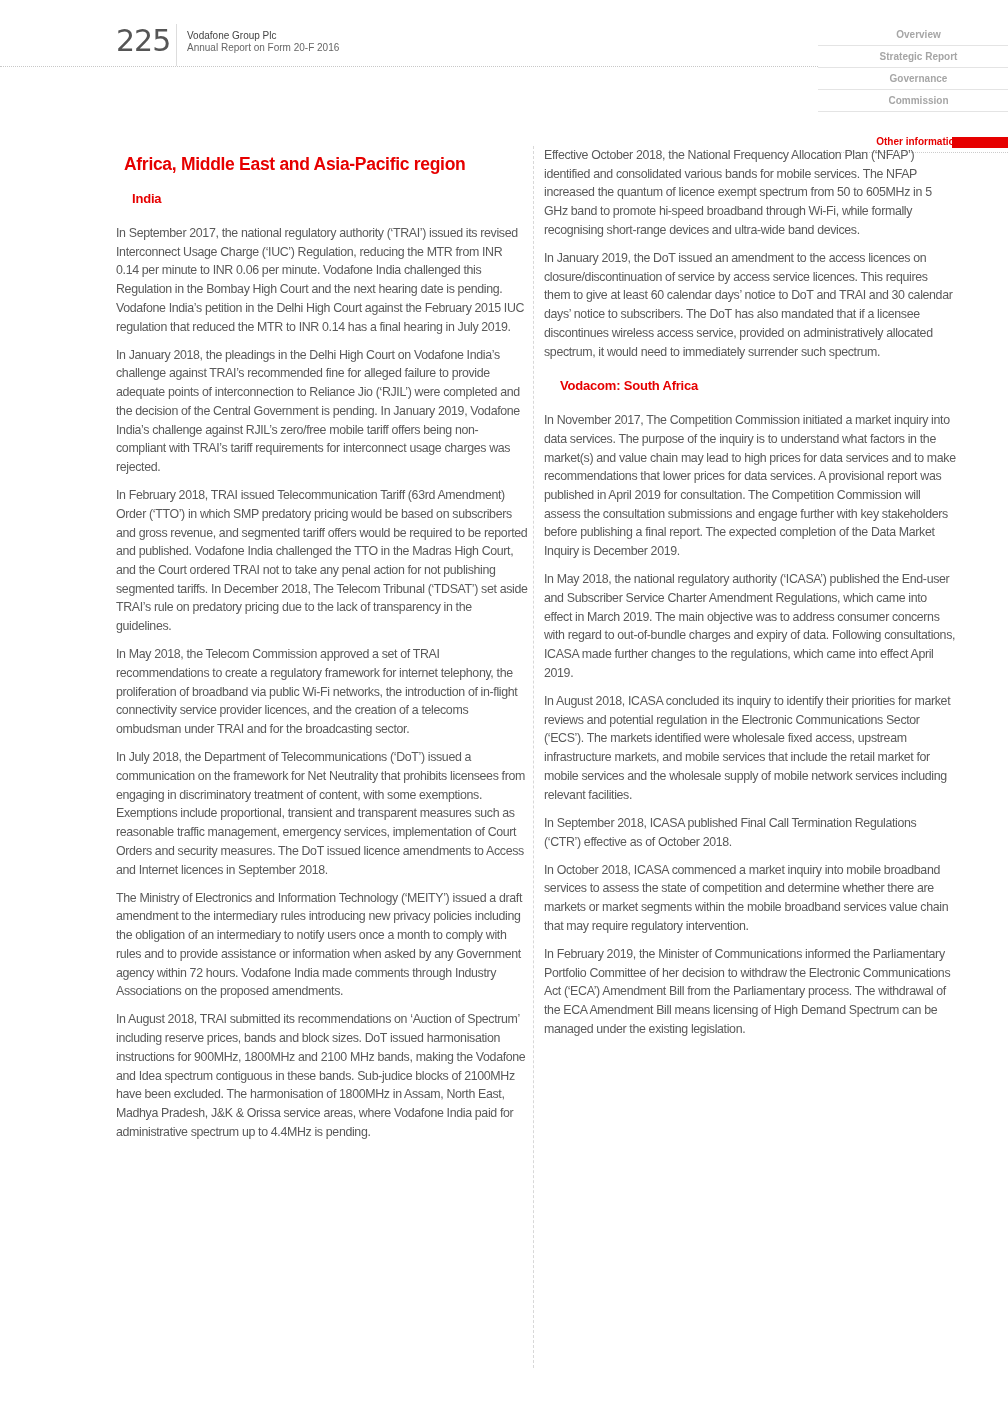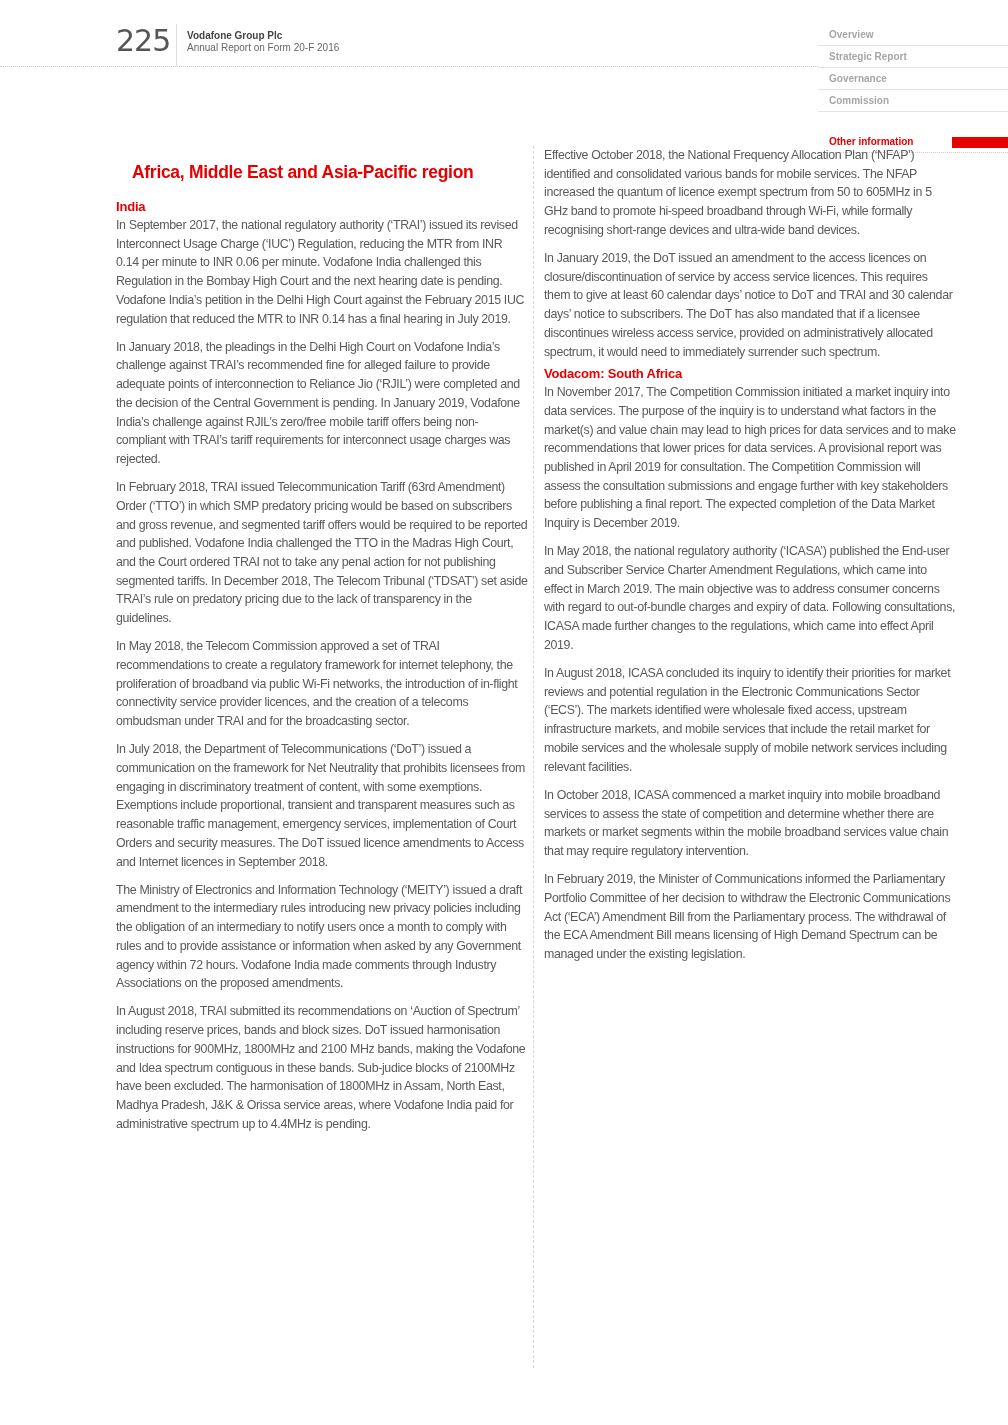--- a/index.html
+++ b/index.html
@@ -2,37 +2,37 @@
 <html><head>
   <meta charset="utf-8">
   <style>
     html, body { margin: 0; padding: 0; background: #ffffff; }
     body { width: 1008px; height: 1425px; position: relative; overflow: hidden;
            font-family: "Liberation Sans", sans-serif; color: #555555; }
 
     .page-number { position: absolute; left: 116px; top: 24px; font-size: 30px; color: #555;
                    font-family: "DejaVu Sans", sans-serif; font-weight: 400; letter-spacing: -1px; line-height: 34px; }
     .header-divider-v { position: absolute; left: 176px; top: 24px; width: 1px; height: 42px; background: #dddddd; }
-    .company { position: absolute; left: 187px; top: 30px; font-size: 10px; font-weight: bold; color: #444; line-height: 12px; }
+    .company { position: absolute; left: 187px; top: 30px; font-size: 10px; font-weight: normal; color: #444; line-height: 12px; }
     .report-sub { position: absolute; left: 187px; top: 42px; font-size: 10px; color: #666; line-height: 12px; }
     .header-rule { position: absolute; left: 0; top: 66px; width: 818px; border-top: 1px dotted #c8c8c8; }
 
     .nav { position: absolute; left: 818px; top: 24px; width: 190px; }
     .nav-item { height: 21px; position: relative; border-bottom: 1px solid #e4e4e4;
-                font-size: 10px; font-weight: bold; color: #a6a6a6; line-height: 22px; padding-left: 11px; cursor: pointer; }
+                font-size: 10px; font-weight: bold; color: #a6a6a6; line-height: 22px; padding-left: 11px; cursor: pointer; text-align: center; }
     .nav-item.active { color: #e60000; border-bottom: 1px dotted #cccccc; margin-top: 19px; }
     .nav-bar { position: absolute; right: 0; top: 6px; width: 56px; height: 11px; background: #e60000; }
 
     .col { position: absolute; top: 146px; width: 412px; font-size: 12.4px; line-height: 18.7px; color: #5a5a5a; letter-spacing: -0.35px; }
     .col.left { left: 116px; }
     .col.right { left: 544px; top: 146px; }
     .col-divider { position: absolute; left: 533px; top: 146px; height: 1222px; border-left: 1px dashed #d8d8d8; }
 
-    h1.section-title { margin: 16px; font-size: 17.5px; line-height: 20px; color: #e60000; font-weight: bold; letter-spacing: -0.3px; }
-    h2.sub-title { margin: 0; font-size: 13px; line-height: 18px; color: #e60000; font-weight: bold; letter-spacing: -0.2px; }
+    h1.section-title { margin: 8px; font-size: 17.5px; line-height: 20px; color: #e60000; font-weight: bold; letter-spacing: -0.3px; }
+    h2.sub-title { margin: 16px; font-size: 13px; line-height: 18px; color: #e60000; font-weight: bold; letter-spacing: -0.2px; }
     p { margin: 0 0 9.5px 0; }
   </style>
 </head>
 <body>
 
 <div class="page-number">225</div>
 <div class="header-divider-v"></div>
 <div class="company">Vodafone Group Plc</div>
 <div class="report-sub">Annual Report on Form 20-F 2016</div>
 <div class="header-rule"></div>
@@ -59,15 +59,16 @@
 
 <div class="col-divider"></div>
 
 <div class="col right">
   <p>Effective October 2018, the National Frequency Allocation Plan (‘NFAP’) identified and consolidated various bands for mobile services. The NFAP increased the quantum of licence exempt spectrum from 50 to 605MHz in 5 GHz band to promote hi-speed broadband through Wi-Fi, while formally recognising short-range devices and ultra-wide band devices.</p>
   <p style="margin-bottom:4px">In January 2019, the DoT issued an amendment to the access licences on closure/discontinuation of service by access service licences. This requires them to give at least 60 calendar days’ notice to DoT and TRAI and 30 calendar days’ notice to subscribers. The DoT has also mandated that if a licensee discontinues wireless access service, provided on administratively allocated spectrum, it would need to immediately surrender such spectrum.</p>
   <h2 class="sub-title">Vodacom: South Africa</h2>
   <p>In November 2017, The Competition Commission initiated a market inquiry into data services. The purpose of the inquiry is to understand what factors in the market(s) and value chain may lead to high prices for data services and to make recommendations that lower prices for data services. A provisional report was published in April 2019 for consultation. The Competition Commission will assess the consultation submissions and engage further with key stakeholders before publishing a final report. The expected completion of the Data Market Inquiry is December 2019.</p>
   <p>In May 2018, the national regulatory authority (‘ICASA’) published the End-user and Subscriber Service Charter Amendment Regulations, which came into effect in March 2019. The main objective was to address consumer concerns with regard to out-of-bundle charges and expiry of data. Following consultations, ICASA made further changes to the regulations, which came into effect April 2019.</p>
   <p>In August 2018, ICASA concluded its inquiry to identify their priorities for market reviews and potential regulation in the Electronic Communications Sector (‘ECS’). The markets identified were wholesale fixed access, upstream infrastructure markets, and mobile services that include the retail market for mobile services and the wholesale supply of mobile network services including relevant facilities.</p>
+  <p>In September 2018, ICASA published Final Call Termination Regulations (‘CTR’) effective as of October 2018.</p>
   <p>In October 2018, ICASA commenced a market inquiry into mobile broadband services to assess the state of competition and determine whether there are markets or market segments within the mobile broadband services value chain that may require regulatory intervention.</p>
   <p>In February 2019, the Minister of Communications informed the Parliamentary Portfolio Committee of her decision to withdraw the Electronic Communications Act (‘ECA’) Amendment Bill from the Parliamentary process. The withdrawal of the ECA Amendment Bill means licensing of High Demand Spectrum can be managed under the existing legislation.</p>
 </div>
 
 </body></html>

